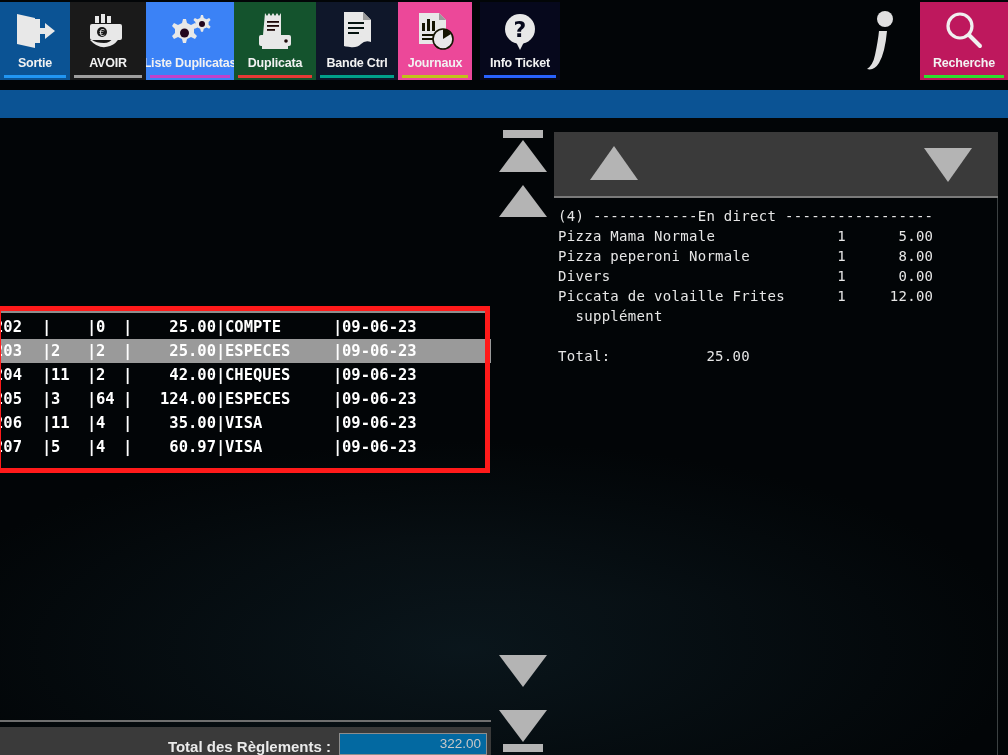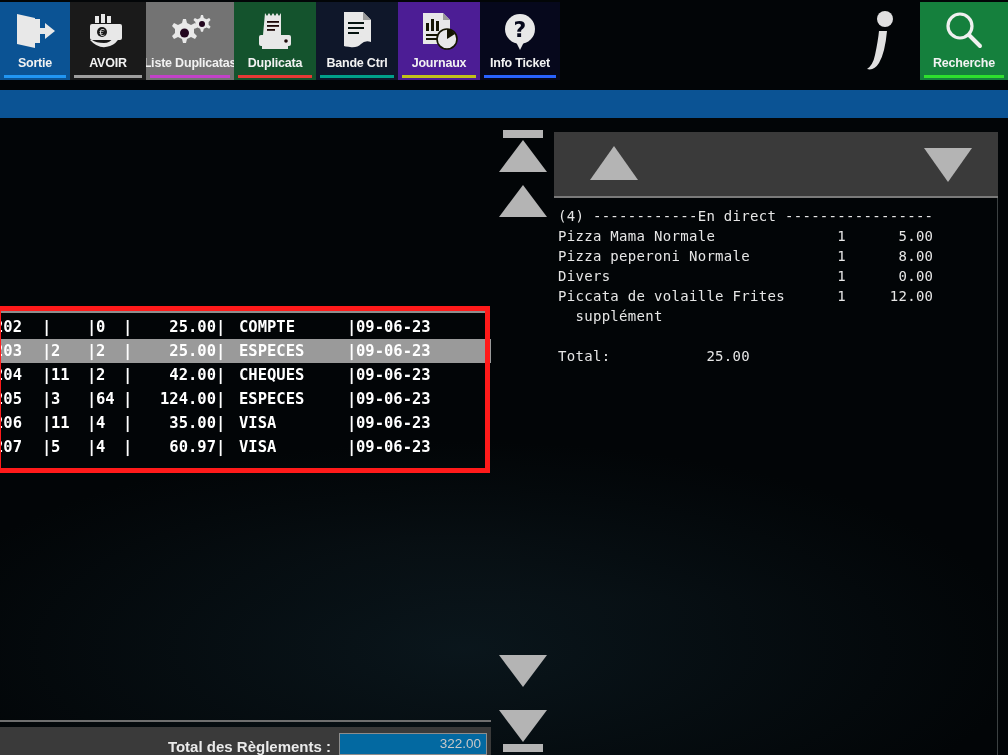--- a/index.html
+++ b/index.html
@@ -151,21 +151,21 @@
     white-space: pre;
     letter-spacing: 0px;
     cursor: pointer;
   }
   .row.selected { background: #9a9a9a; }
   .c-num   { width: 48px; text-align: left; margin-left: -6px; }
   .c-sep   { width: 9px;  text-align: center; }
   .c-a     { width: 36px; text-align: left; }
   .c-b     { width: 27px; text-align: left; }
   .c-amt   { width: 84px; text-align: right; }
-  .c-mode  { width: 108px; text-align: left; margin-left: 14px; }
+  .c-mode  { width: 108px; text-align: left; }
   .c-date  { width: 100px; text-align: left; }
 
   
   #red-box {
     position: absolute;
     left: -4px; top: 171px;
     width: 494px; height: 167px;
     border: 5px solid #ff1a1a;
     pointer-events: none;
   }
@@ -317,21 +317,21 @@
         <rect x="3" y="13" width="32" height="16" rx="2" fill="#e8e8e8"></rect>
         <circle cx="15" cy="21" r="5" fill="#1a1a1a"></circle>
         <text x="15" y="25" font-size="9" fill="#e8e8e8" text-anchor="middle" font-family="DejaVu Sans">€</text>
         <path d="M3 29 q9 10 20 6 q7 -3 9 -8 l-6 0 q-3 5 -9 5 q-8 0 -12 -3 Z" fill="#e8e8e8"></path>
       </svg>
     </div>
     <div class="tb-label">AVOIR</div>
     <div class="tb-underline" style="background:#9e9e9e;"></div>
   </div>
 
-  <div class="tb-btn" style="left:146px; width:88px; background:#737373;">
+  <div class="tb-btn" style="left:146px; width:88px; background:#3b82f6;">
     <div class="tb-icon">
       <svg width="50" height="40" viewBox="0 0 50 40">
         <g fill="#e8e8e8">
           <path d="M18 8 l3 0 l1 4 l4 2 l4-2 l2 3 l-3 3 l0 4 l3 3 l-2 3 l-4-2 l-4 2 l-1 4 l-3 0 l-1-4 l-4-2 l-4 2 l-2-3 l3-3 l0-4 l-3-3 l2-3 l4 2 l4-2 Z"></path>
           <circle cx="19.5" cy="22" r="4.5" fill="#23071f"></circle>
           <path d="M36 4 l2 0 l0.8 3 l2.7 1.3 l2.7-1.3 l1.4 2 l-2 2 l0 2.7 l2 2 l-1.4 2 l-2.7-1.3 l-2.7 1.3 l-0.8 3 l-2 0 l-0.8-3 l-2.7-1.3 l-2.7 1.3 l-1.4-2 l2-2 l0-2.7 l-2-2 l1.4-2 l2.7 1.3 l2.7-1.3 Z"></path>
           <circle cx="37" cy="13" r="3" fill="#23071f"></circle>
         </g>
       </svg>
     </div>
@@ -363,21 +363,21 @@
         <rect x="11" y="13" width="16" height="2" fill="#04120f"></rect>
         <rect x="11" y="18" width="16" height="2" fill="#04120f"></rect>
         <rect x="11" y="23" width="11" height="2" fill="#04120f"></rect>
         <path d="M7 33 q7 1 11 -3 q4 -4 10 -2 l0 4 q-6 -2 -10 2 q-4 4 -11 3 Z" fill="#e8e8e8"></path>
       </svg>
     </div>
     <div class="tb-label">Bande Ctrl</div>
     <div class="tb-underline" style="background:#00a08a;"></div>
   </div>
 
-  <div class="tb-btn" style="left:398px; width:82px; background:#4c1d95;">
+  <div class="tb-btn" style="left:398px; width:74px; background:#ec4899;">
     <div class="tb-icon">
       <svg width="42" height="42" viewBox="0 0 42 42">
         <path d="M5 3 l20 0 l7 7 l0 24 l-27 0 Z" fill="#e8e8e8"></path>
         <path d="M25 3 l0 7 l7 0 Z" fill="#9a9a9a"></path>
         <rect x="8" y="13" width="3" height="8" fill="#151502"></rect>
         <rect x="13" y="9" width="3" height="12" fill="#151502"></rect>
         <rect x="18" y="11" width="3" height="10" fill="#151502"></rect>
         <rect x="8" y="24" width="17" height="2" fill="#151502"></rect>
         <rect x="8" y="28" width="17" height="2" fill="#151502"></rect>
         <circle cx="29" cy="29" r="10" fill="#e8e8e8" stroke="#151502" stroke-width="1.6"></circle>
@@ -400,21 +400,21 @@
     <div class="tb-underline" style="background:#2962ff;"></div>
   </div>
 
   <div style="position:absolute; left:856px; top:6px; width:48px; height:72px; display:flex; align-items:center; justify-content:center;">
     <svg width="46" height="70" viewBox="0 0 46 70">
       <circle cx="28" cy="12" r="8" fill="#e0e0e0"></circle>
       <path d="M30 24 q-2 22 -8 32 q-5 8 -12 6 q6 -4 8 -14 q3 -14 4 -24 Z" fill="#e0e0e0"></path>
     </svg>
   </div>
 
-  <div class="tb-btn" style="left:920px; width:88px; background:#15803d;">
+  <div class="tb-btn" style="left:920px; width:88px; background:#be185d;">
     <div class="tb-icon">
       <svg width="46" height="44" viewBox="0 0 46 44">
         <circle cx="19" cy="17" r="12" fill="none" stroke="#f0f0f0" stroke-width="3.2"></circle>
         <line x1="28" y1="26" x2="39" y2="37" stroke="#f0f0f0" stroke-width="4" stroke-linecap="round"></line>
       </svg>
     </div>
     <div class="tb-label">Recherche</div>
     <div class="tb-underline" style="background:#2ee02e;"></div>
   </div>
 </div>

